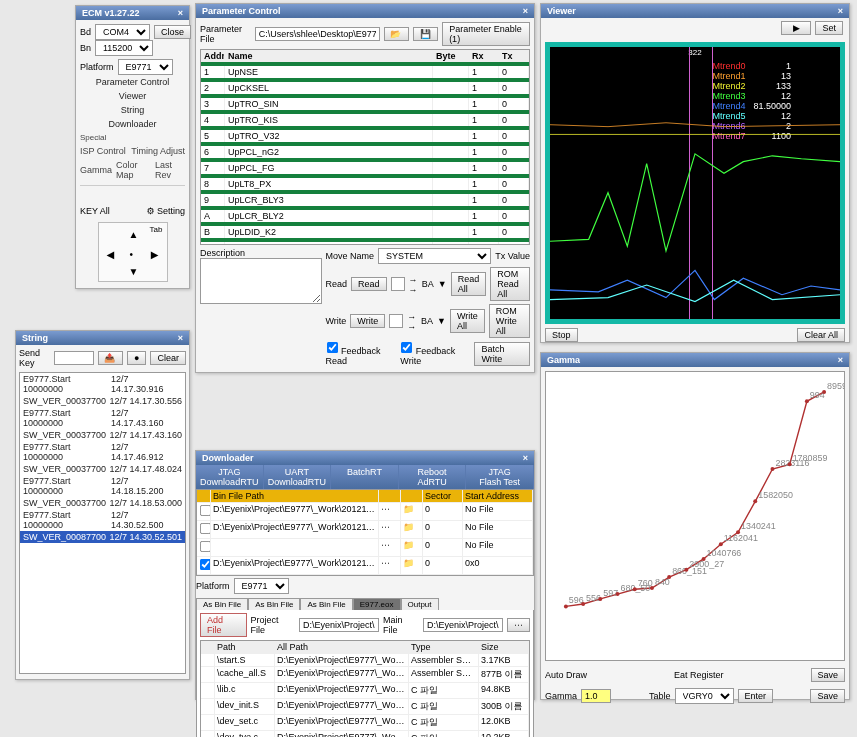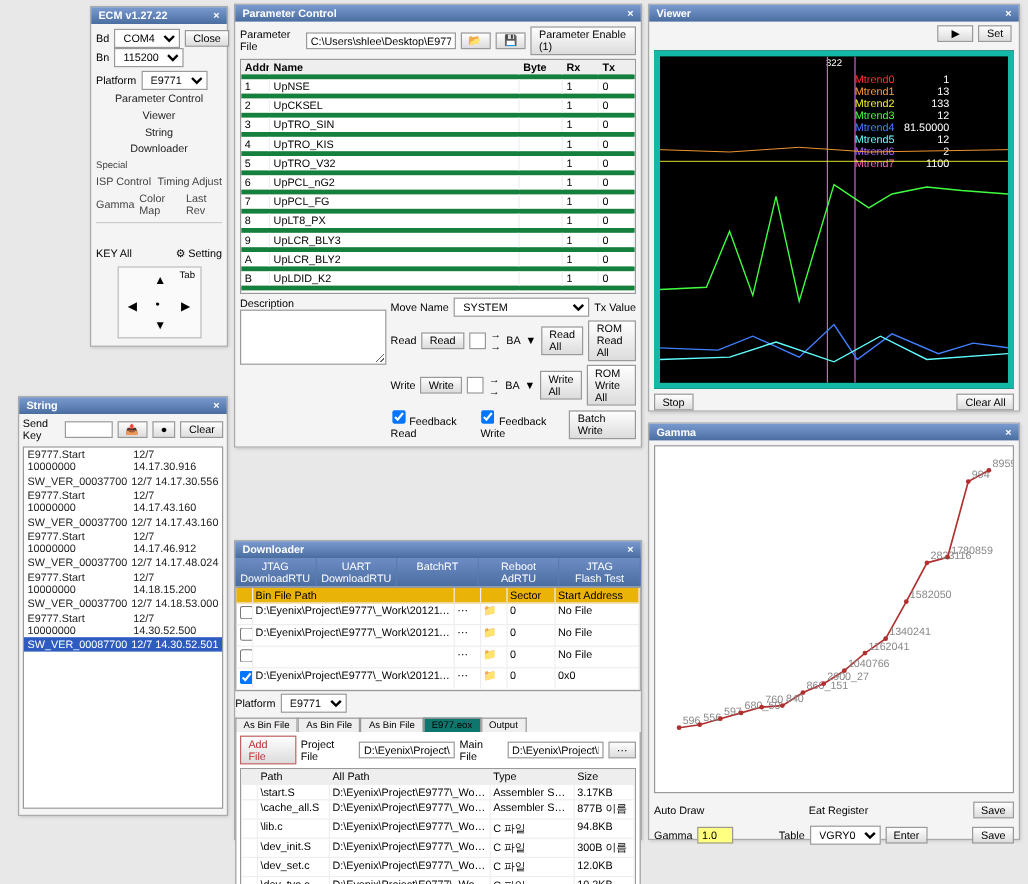--- a/index.html
+++ b/index.html
@@ -44,21 +44,21 @@
   
   #down { left:195px; top:450px; width:340px; height:250px; }
   #down .body { padding:0; height:calc(100% - 16px); display:flex; flex-direction:column; }
   #down .colhdr { background:linear-gradient(#6d8cc4,#4a6da0); color:#fff; display:flex; font-size:8px; }
   #down .colhdr span { flex:1; text-align:center; padding:2px 0; border-right:1px solid #5a7ab0; }
   #down .filegrid { border:1px solid #999; background:#fff; font-size:8px; }
   #down .filegrid .fr { display:grid; grid-template-columns:14px 1fr 22px 22px 40px 70px; border-bottom:1px solid #eee; }
   #down .filegrid .fr > span { padding:1px 2px; border-right:1px solid #eee; overflow:hidden; white-space:nowrap; text-overflow:ellipsis; }
   #down .tabs { display:flex; gap:0; margin-top:4px; }
   #down .tab { border:1px solid #999; border-bottom:none; padding:1px 6px; font-size:8px; background:#eee; }
-  #down .tab.active { background:#0f766e; }
+  #down .tab.active { background:#737373; }
   #down .projgrid { border:1px solid #999; background:#fff; font-size:8px; }
   #down .projgrid .pr { display:grid; grid-template-columns:14px 60px 1fr 70px 50px; border-bottom:1px solid #eee; }
   #down .projgrid .pr > span { padding:1px 2px; border-right:1px solid #eee; overflow:hidden; white-space:nowrap; text-overflow:ellipsis; }
 
   
   #viewer { left:540px; top:3px; width:310px; height:340px; }
   #viewer .scope { margin:4px; height:282px; position:relative; background:#000; border:5px solid #14b8a6; overflow:hidden; }
   #viewer .cursor-label { position:absolute; top:1px; left:50%; transform:translateX(-50%); color:#fff; font-size:8px; }
   #viewer .vline { position:absolute; top:0; bottom:0; width:1px; background:#d060d0; }
   #viewer .legend { position:absolute; left:56%; top:14px; font-size:8px; line-height:10px; }

